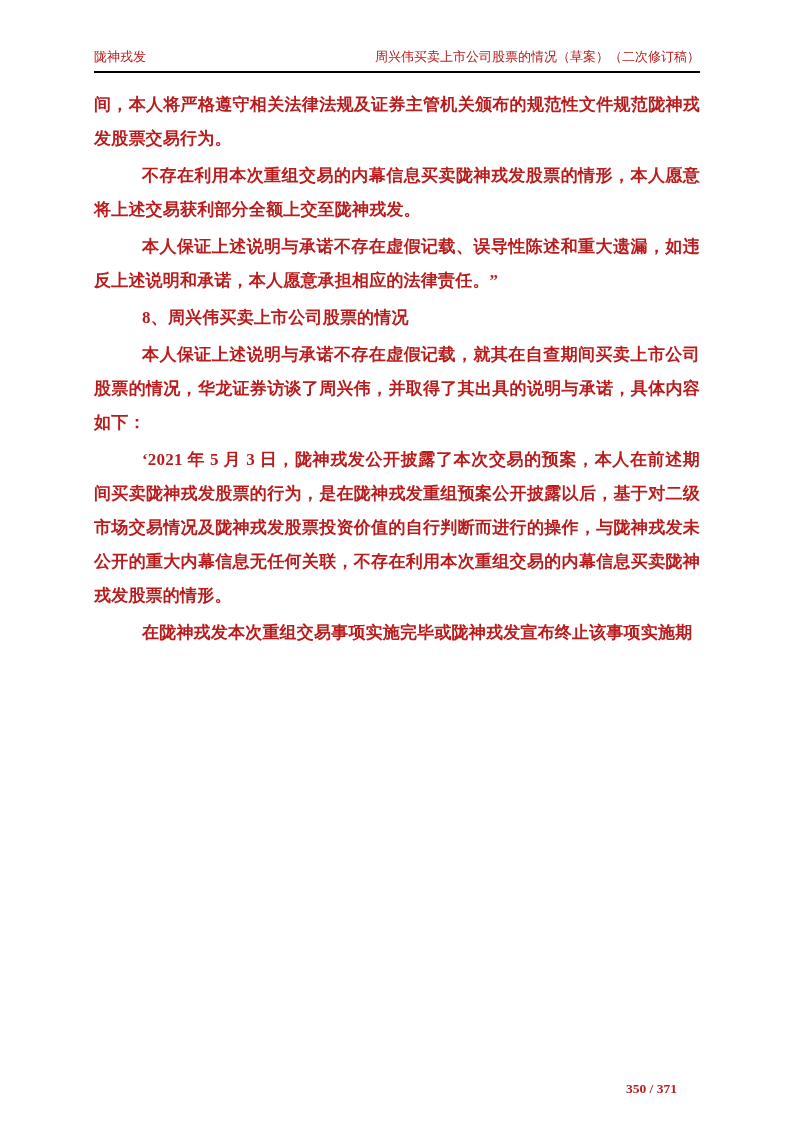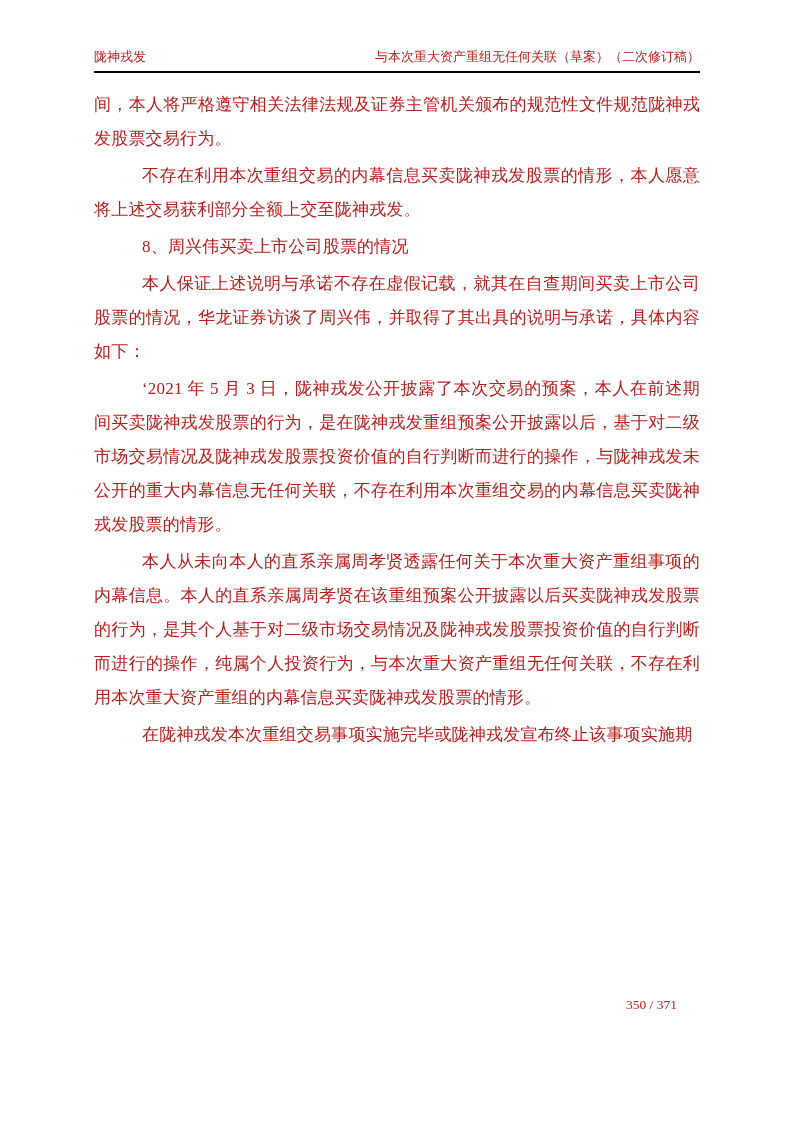--- a/index.html
+++ b/index.html
@@ -37,50 +37,51 @@
     left: 94px;
     width: 606px;
     font-size: 17px;
     line-height: 34px;
     text-align: justify;
     letter-spacing: 0.2px;
   }
   .para {
     margin: 0 0 3px 0;
     text-indent: 48px;
+    font-weight: bold;
   }
   .para.no-indent {
     text-indent: 0;
   }
   .footer {
     position: absolute;
-    top: 996px;
+    top: 1080px;
     right: 116px;
     font-size: 13.5px;
-    font-weight: normal;
+    font-weight: bold;
     line-height: 18px;
   }
 </style>
 </head>
 <body>
 
 <div class="page">
 
   <div class="header">
     <span class="h-left">陇神戎发</span>
-    <span class="h-right">与本次重大资产重组无任何关联（草案）（二次修订稿）</span>
+    <span class="h-right">周兴伟买卖上市公司股票的情况（草案）（二次修订稿）</span>
   </div>
 
   <div class="doc-body">
     <p class="para no-indent">间，本人将严格遵守相关法律法规及证券主管机关颁布的规范性文件规范陇神戎发股票交易行为。</p>
     <p class="para">不存在利用本次重组交易的内幕信息买卖陇神戎发股票的情形，本人愿意将上述交易获利部分全额上交至陇神戎发。</p>
+    <p class="para">本人保证上述说明与承诺不存在虚假记载、误导性陈述和重大遗漏，如违反上述说明和承诺，本人愿意承担相应的法律责任。”</p>
     <p class="para">8、周兴伟买卖上市公司股票的情况</p>
     <p class="para">本人保证上述说明与承诺不存在虚假记载，就其在自查期间买卖上市公司股票的情况，华龙证券访谈了周兴伟，并取得了其出具的说明与承诺，具体内容如下：</p>
     <p class="para">‘2021 年 5 月 3 日，陇神戎发公开披露了本次交易的预案，本人在前述期间买卖陇神戎发股票的行为，是在陇神戎发重组预案公开披露以后，基于对二级市场交易情况及陇神戎发股票投资价值的自行判断而进行的操作，与陇神戎发未公开的重大内幕信息无任何关联，不存在利用本次重组交易的内幕信息买卖陇神戎发股票的情形。</p>
-    <p class="para">本人从未向本人的直系亲属周孝贤透露任何关于本次重大资产重组事项的内幕信息。本人的直系亲属周孝贤在该重组预案公开披露以后买卖陇神戎发股票的行为，是其个人基于对二级市场交易情况及陇神戎发股票投资价值的自行判断而进行的操作，纯属个人投资行为，与本次重大资产重组无任何关联，不存在利用本次重大资产重组的内幕信息买卖陇神戎发股票的情形。</p>
     <p class="para">在陇神戎发本次重组交易事项实施完毕或陇神戎发宣布终止该事项实施期</p>
   </div>
 
   <div class="footer">
     <span>350 / 371</span>
   </div>
 
 </div>
 
 </body></html>

